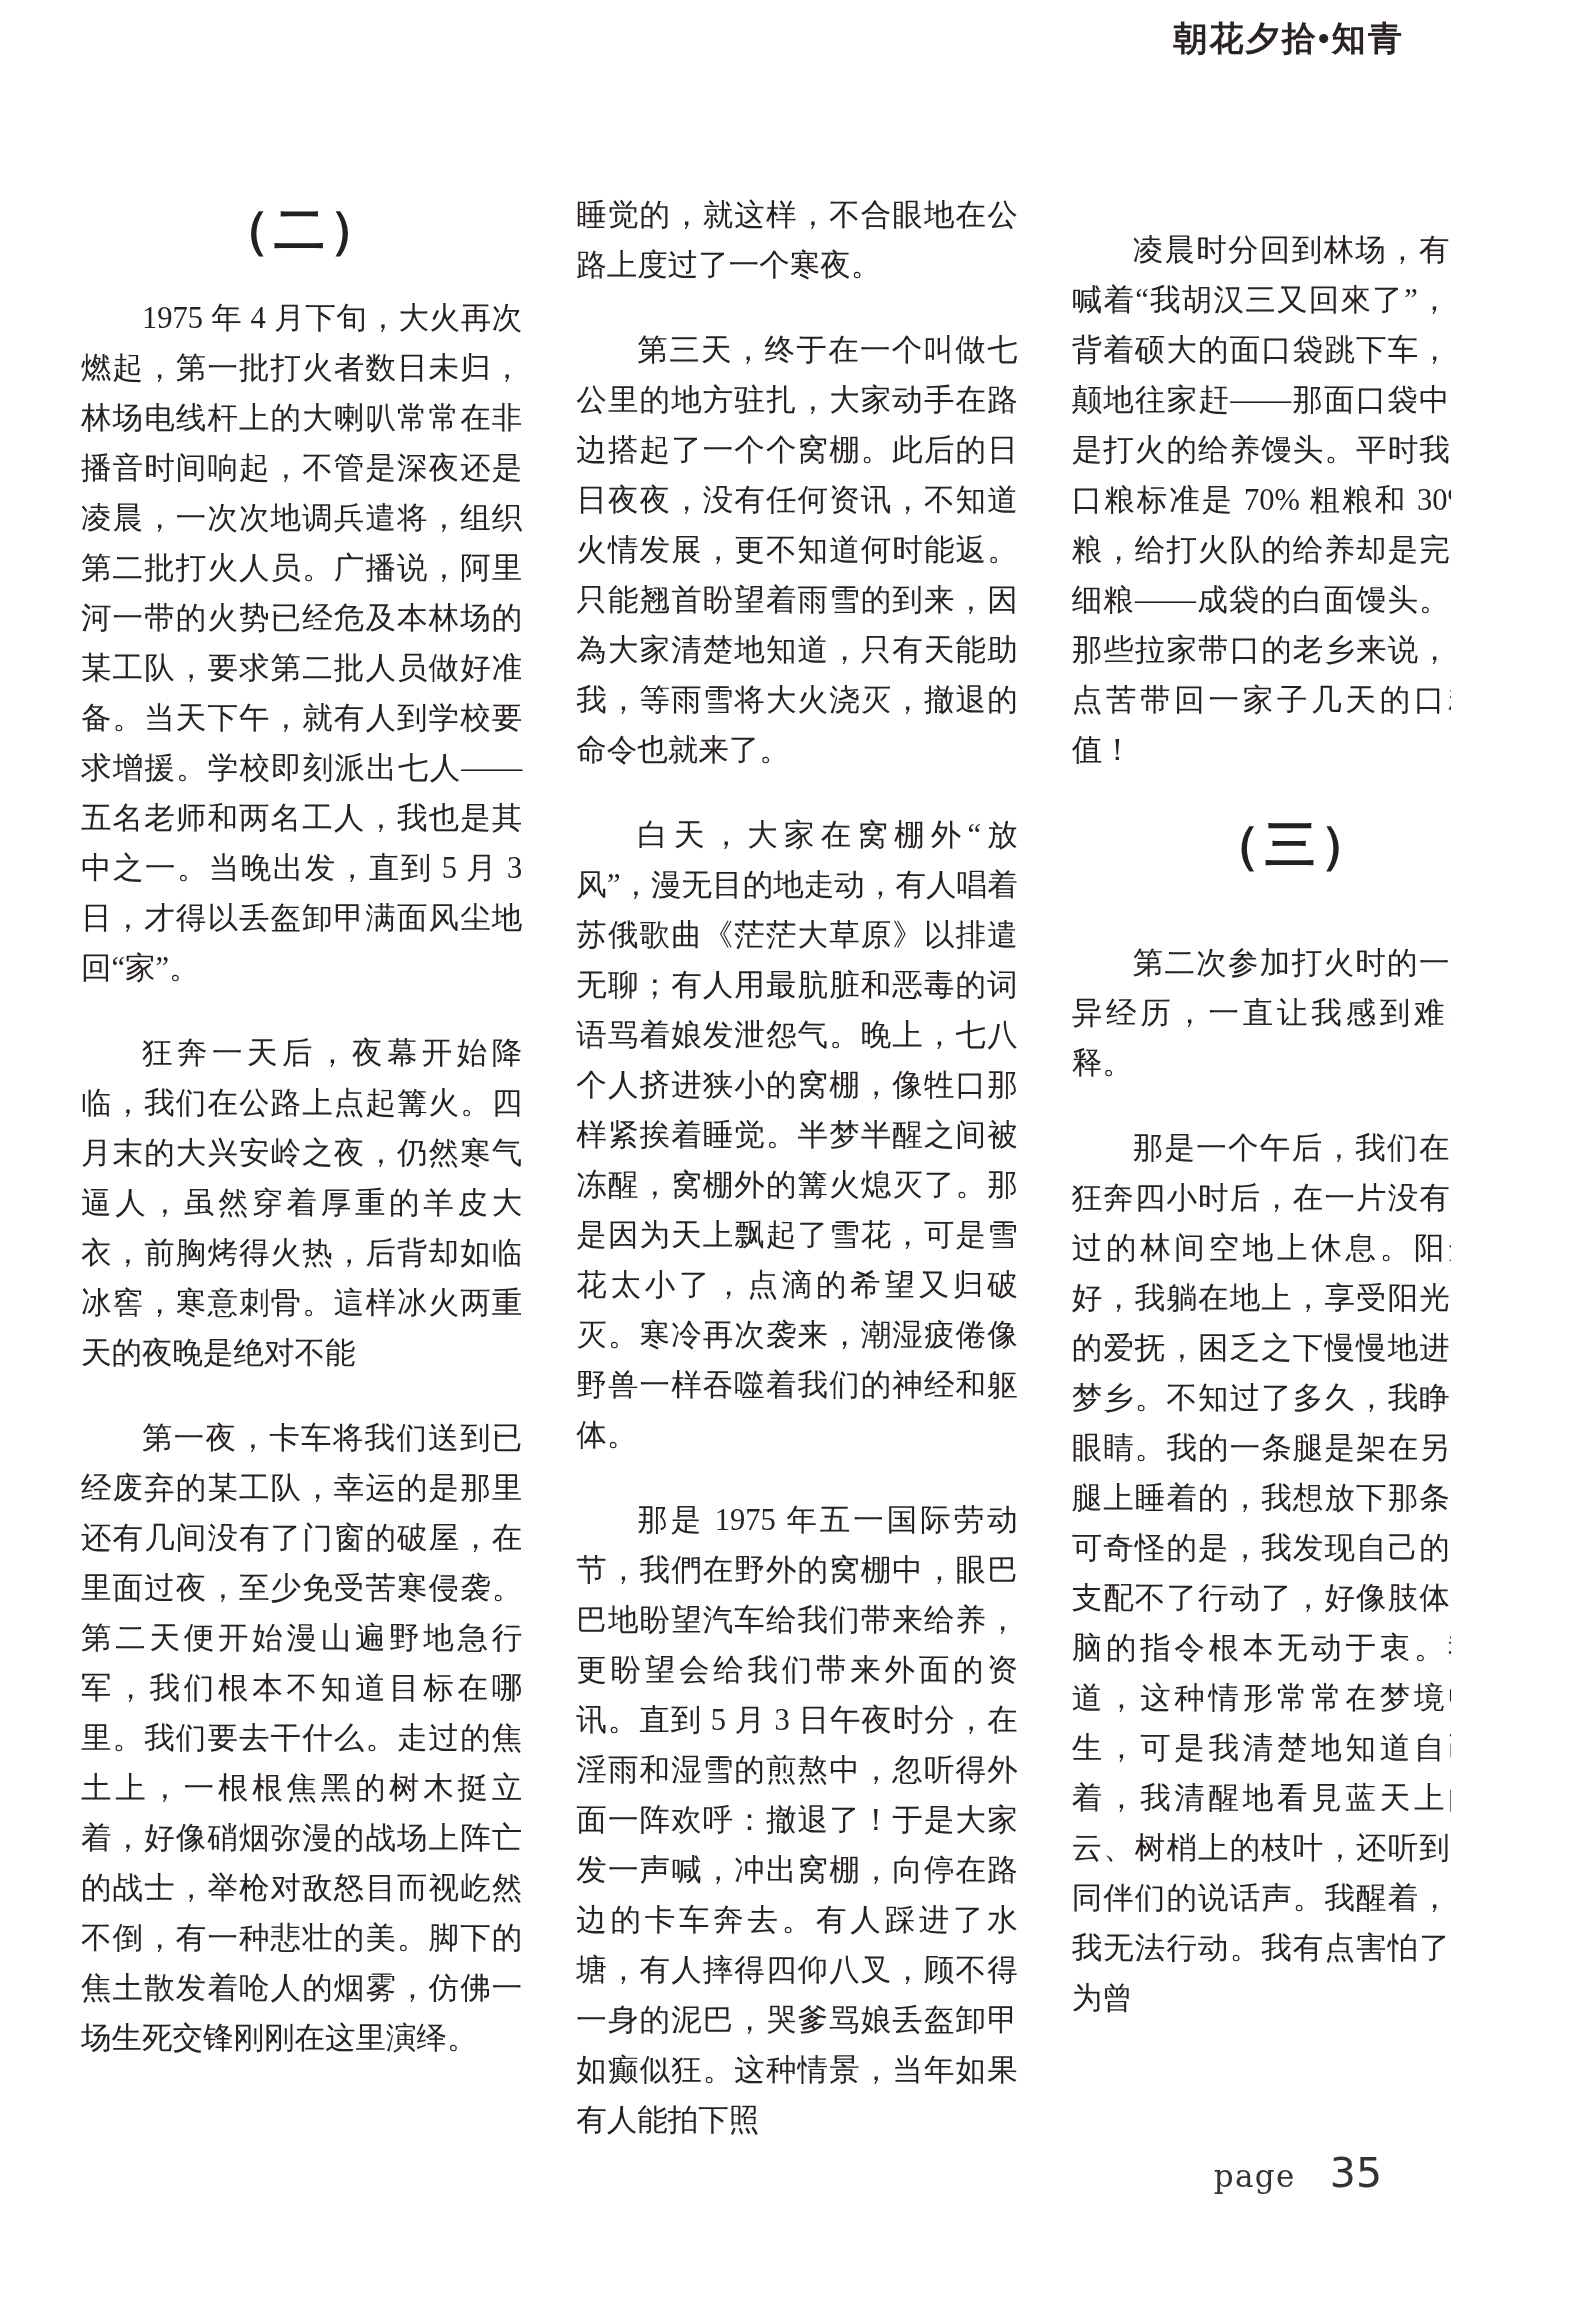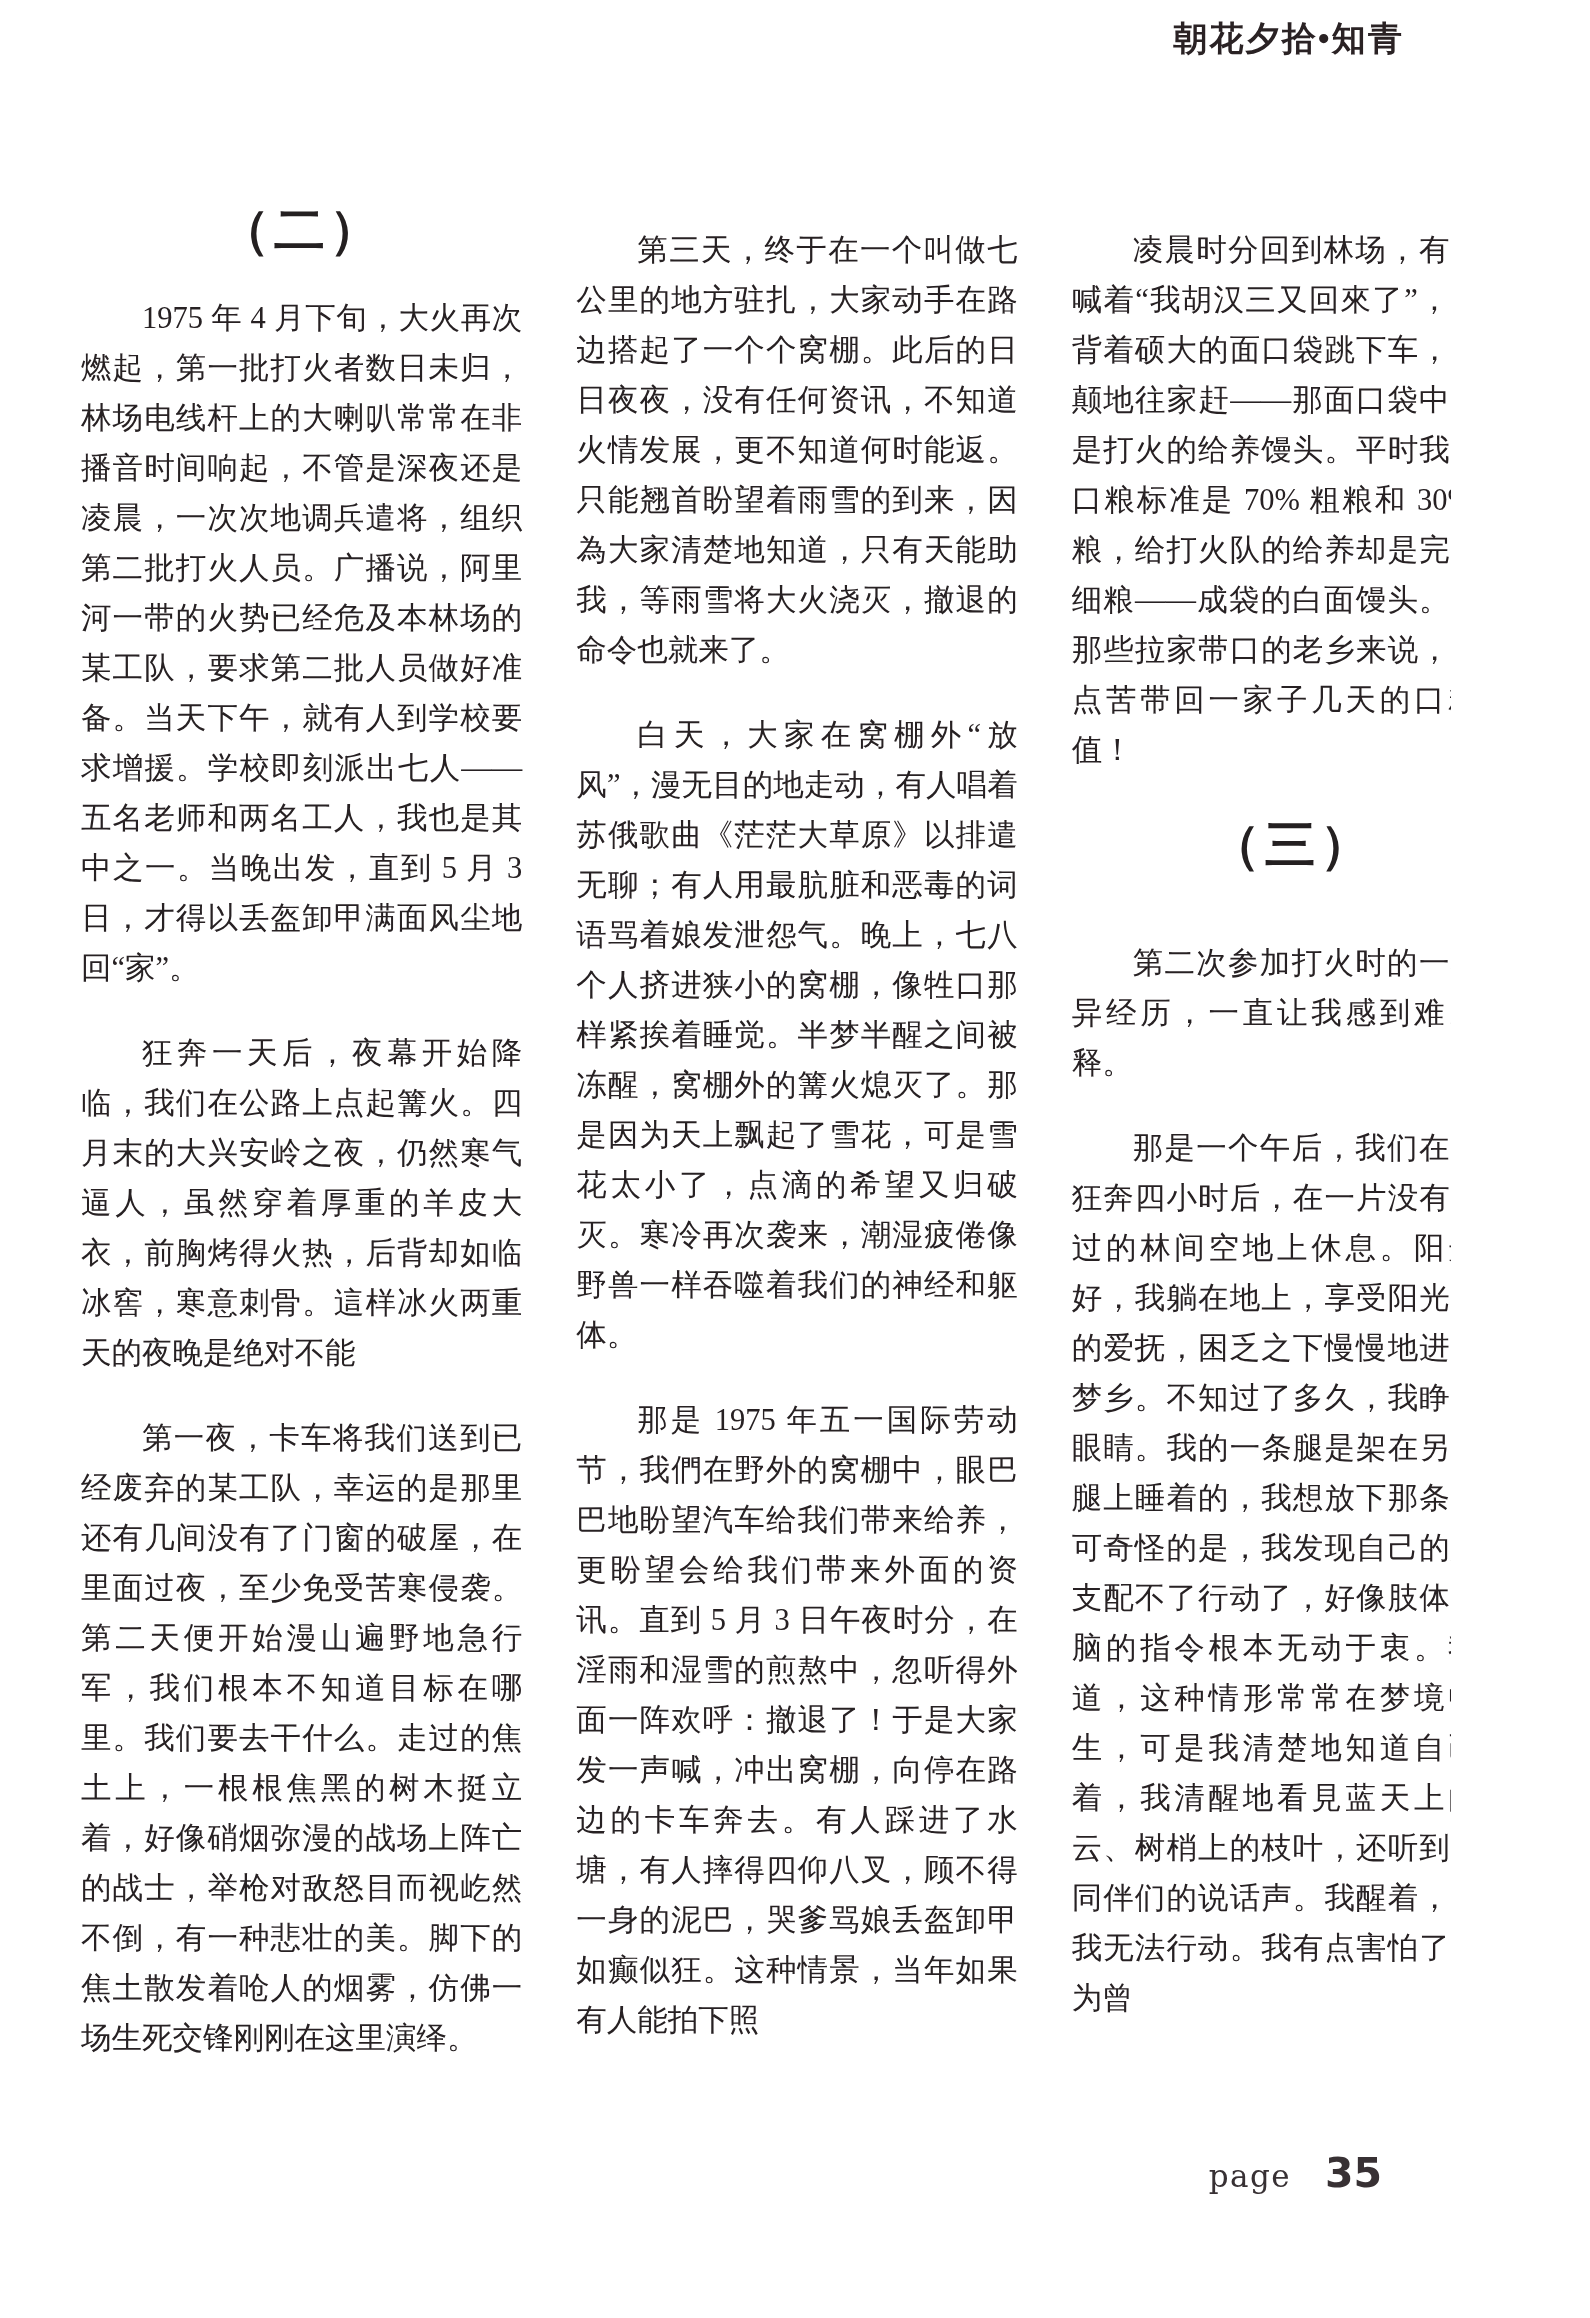--- a/index.html
+++ b/index.html
@@ -62,38 +62,39 @@
     gap: 34px;
     color: #383134;
   }
   .footer .page-label {
     font-size: 31px;
     letter-spacing: 1.4px;
     font-family: "DejaVu Serif", "Liberation Serif", serif;
   }
   .footer .page-number {
     font-size: 41px;
-    font-weight: 700;
+    font-weight: 400;
     font-family: "DejaVu Sans", "Liberation Sans", sans-serif;
   }
 </style>
 </head>
 <body>
 
 <div class="page">
   <div class="header">朝花夕拾•知青</div>
 
   <div class="columns">
       <div class="col">
         <div class="sec-heading">（二）</div>
         <p class="indent">1975 年 4 月下旬，大火再次燃起，第一批打火者数日未归，林场电线杆上的大喇叭常常在非播音时间响起，不管是深夜还是凌晨，一次次地调兵遣将，组织第二批打火人员。广播说，阿里河一带的火势已经危及本林场的某工队，要求第二批人员做好准备。当天下午，就有人到学校要求增援。学校即刻派出七人——五名老师和两名工人，我也是其中之一。当晚出发，直到 5 月 3 日，才得以丢盔卸甲满面风尘地回“家”。</p>
         <p class="indent">狂奔一天后，夜幕开始降临，我们在公路上点起篝火。四月末的大兴安岭之夜，仍然寒气逼人，虽然穿着厚重的羊皮大衣，前胸烤得火热，后背却如临冰窖，寒意刺骨。這样冰火两重天的夜晚是绝对不能</p>
         <p class="indent">第一夜，卡车将我们送到已经废弃的某工队，幸运的是那里还有几间没有了门窗的破屋，在里面过夜，至少免受苦寒侵袭。第二天便开始漫山遍野地急行军，我们根本不知道目标在哪里。我们要去干什么。走过的焦土上，一根根焦黑的树木挺立着，好像硝烟弥漫的战场上阵亡的战士，举枪对敌怒目而视屹然不倒，有一种悲壮的美。脚下的焦土散发着呛人的烟雾，仿佛一场生死交锋刚刚在这里演绎。</p>
       </div>
       <div class="col">
+        <p>睡觉的，就这样，不合眼地在公路上度过了一个寒夜。</p>
         <p class="indent">第三天，终于在一个叫做七公里的地方驻扎，大家动手在路边搭起了一个个窝棚。此后的日日夜夜，没有任何资讯，不知道火情发展，更不知道何时能返。只能翘首盼望着雨雪的到来，因為大家清楚地知道，只有天能助我，等雨雪将大火浇灭，撤退的命令也就来了。</p>
         <p class="indent">白天，大家在窝棚外“放风”，漫无目的地走动，有人唱着苏俄歌曲《茫茫大草原》以排遣无聊；有人用最肮脏和恶毒的词语骂着娘发泄怨气。晚上，七八个人挤进狭小的窝棚，像牲口那样紧挨着睡觉。半梦半醒之间被冻醒，窝棚外的篝火熄灭了。那是因为天上飘起了雪花，可是雪花太小了，点滴的希望又归破灭。寒冷再次袭来，潮湿疲倦像野兽一样吞噬着我们的神经和躯体。</p>
         <p class="indent">那是 1975 年五一国际劳动节，我們在野外的窝棚中，眼巴巴地盼望汽车给我们带来给养，更盼望会给我们带来外面的资讯。直到 5 月 3 日午夜时分，在淫雨和湿雪的煎熬中，忽听得外面一阵欢呼：撤退了！于是大家发一声喊，冲出窝棚，向停在路边的卡车奔去。有人踩进了水塘，有人摔得四仰八叉，顾不得一身的泥巴，哭爹骂娘丢盔卸甲如癫似狂。这种情景，当年如果有人能拍下照</p>
       </div>
       <div class="col">
         <p class="indent">凌晨时分回到林场，有人大喊着“我胡汉三又回來了”，有人背着硕大的面口袋跳下车，屁颠颠地往家赶——那面口袋中装的是打火的给养馒头。平时我们的口粮标准是 70% 粗粮和 30% 细粮，给打火队的给养却是完全的细粮——成袋的白面馒头。这对那些拉家带口的老乡来说，受一点苦带回一家子几天的口粮，值！</p>
         <div class="sec-heading">（三）</div>
         <p class="indent">第二次参加打火时的一段神异经历，一直让我感到难以解释。</p>
         <p class="indent">那是一个午后，我们在火场狂奔四小时后，在一片没有燃烧过的林间空地上休息。阳光很好，我躺在地上，享受阳光温暖的爱抚，困乏之下慢慢地进入了梦乡。不知过了多久，我睁开了眼睛。我的一条腿是架在另一条腿上睡着的，我想放下那条腿，可奇怪的是，我发现自己的意识支配不了行动了，好像肢体对大脑的指令根本无动于衷。我知道，这种情形常常在梦境中发生，可是我清楚地知道自己醒着，我清醒地看見蓝天上的白云、树梢上的枝叶，还听到周围同伴们的说话声。我醒着，可是我无法行动。我有点害怕了，因为曾</p>
       </div>

